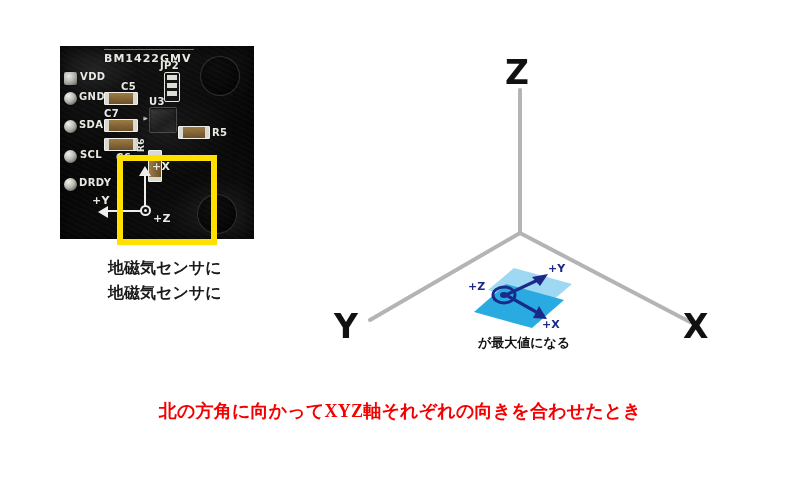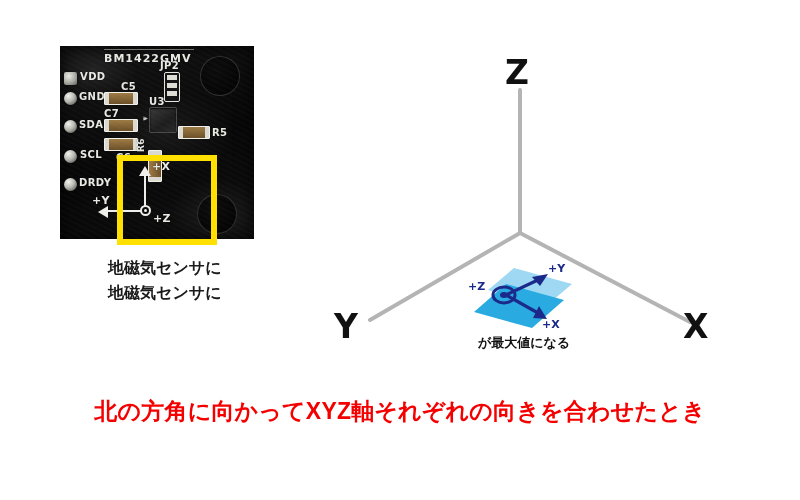--- a/index.html
+++ b/index.html
@@ -81,22 +81,22 @@
   #lbl-z{left:505px;top:56px;}
   #lbl-y{left:334px;top:310px;}
   #lbl-x{left:683px;top:310px;}
 
   .sensor-icon{position:absolute;left:462px;top:262px;}
   .sensor-cap{position:absolute;left:424px;top:334px;width:200px;text-align:center;
               font-family:"DejaVu Sans",sans-serif;font-weight:bold;font-size:13px;color:#111;}
 
   
   .red-msg{position:absolute;left:0;top:392px;width:800px;text-align:center;
-           font-family:Liberation Sans, sans-serif;font-weight:bold;color:#f40000;
-           font-size:23px;line-height:38px;letter-spacing:.2px;}
+           font-family:Liberation Serif, serif;font-weight:bold;color:#f40000;
+           font-size:18px;line-height:38px;letter-spacing:.2px;}
 </style>
 </head>
 <body>
 
 <div id="stage">
 
   <div class="pcb-wrap">
     <div class="pcb-board">
 
       <div class="title-rule"></div>

